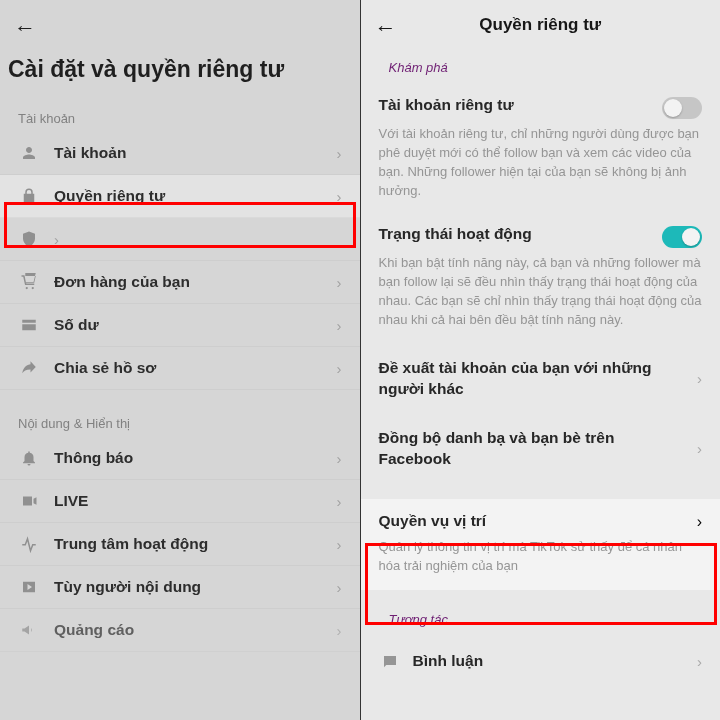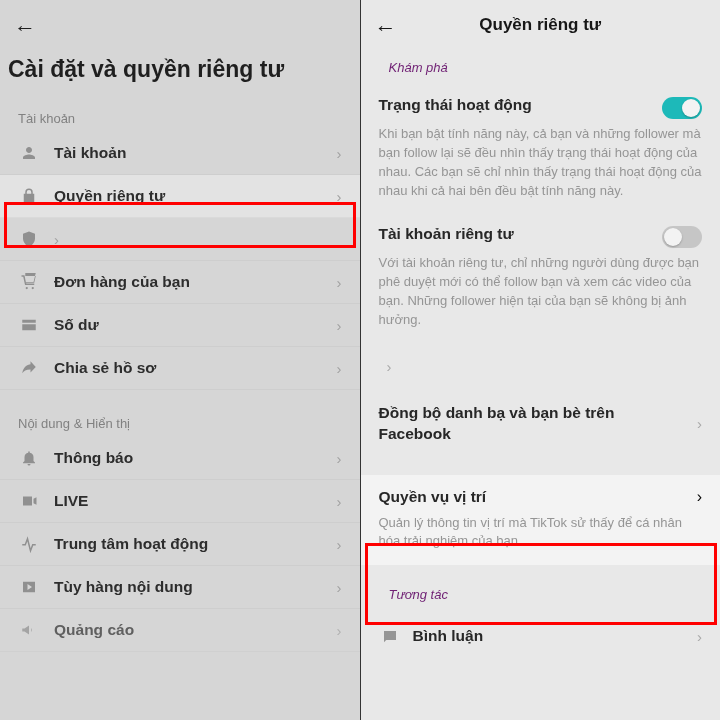--- a/index.html
+++ b/index.html
@@ -263,21 +263,21 @@
     <div class="label">Trung tâm hoạt động</div>
     <div class="chev">›</div>
   </div>
 
   <div class="row">
     <div class="icon">
       <svg class="svgicon" viewBox="0 0 24 24">
           <path d="M4 5h16v14H4V5zm6 3v8l6-4-6-4z"></path>
         </svg>
     </div>
-    <div class="label">Tùy hàng nội dung</div>
+    <div class="label">Tùy người nội dung</div>
     <div class="chev">›</div>
   </div>
 
   <div class="row" style="opacity:.7">
     <div class="icon">
       <svg class="svgicon" viewBox="0 0 24 24">
           <path d="M3 10v4h3l6 4V6l-6 4H3zm12-1v6a5 5 0 0 0 0-6z"></path>
         </svg>
     </div>
     <div class="label">Quảng cáo</div>
@@ -287,42 +287,43 @@
   <div class="highlight-box" style="left:4px; top:202px; width:352px; height:46px;"></div>
 </div>
 
 <div class="panel panel-right">
   <div class="topbar">
     <div class="back">←</div>
     <div class="topbar-title">Quyền riêng tư</div>
   </div>
 
   <div class="section-head">Khám phá</div>
+
+  <div class="block">
+    <div class="block-row">
+      <div class="block-title">Tài khoản riêng tư</div>
+      <div class="toggle">
+          <div class="knob"></div>
+        </div>
+    </div>
+    <div class="block-desc">Với tài khoản riêng tư, chỉ những người dùng được bạn phê duyệt mới có thể follow bạn và xem các video của bạn. Những follower hiện tại của bạn sẽ không bị ảnh hưởng.</div>
+  </div>
 
   <div class="block">
     <div class="block-row">
       <div class="block-title">Trạng thái hoạt động</div>
       <div class="toggle on">
           <div class="knob"></div>
         </div>
     </div>
     <div class="block-desc">Khi bạn bật tính năng này, cả bạn và những follower mà bạn follow lại sẽ đều nhìn thấy trạng thái hoạt động của nhau. Các bạn sẽ chỉ nhìn thấy trạng thái hoạt động của nhau khi cả hai bên đều bật tính năng này.</div>
   </div>
 
-  <div class="block">
-    <div class="block-row">
-      <div class="block-title">Tài khoản riêng tư</div>
-      <div class="toggle">
-          <div class="knob"></div>
-        </div>
-    </div>
-    <div class="block-desc">Với tài khoản riêng tư, chỉ những người dùng được bạn phê duyệt mới có thể follow bạn và xem các video của bạn. Những follower hiện tại của bạn sẽ không bị ảnh hưởng.</div>
-  </div>
-
   <div class="nav-block">
+    <div class="title">Đề xuất tài khoản của bạn với những người khác</div>
     <div class="chev">›</div>
   </div>
 
   <div class="nav-block">
     <div class="title">Đồng bộ danh bạ và bạn bè trên Facebook</div>
     <div class="chev">›</div>
   </div>
 
   <div style="height:16px"></div>
 

